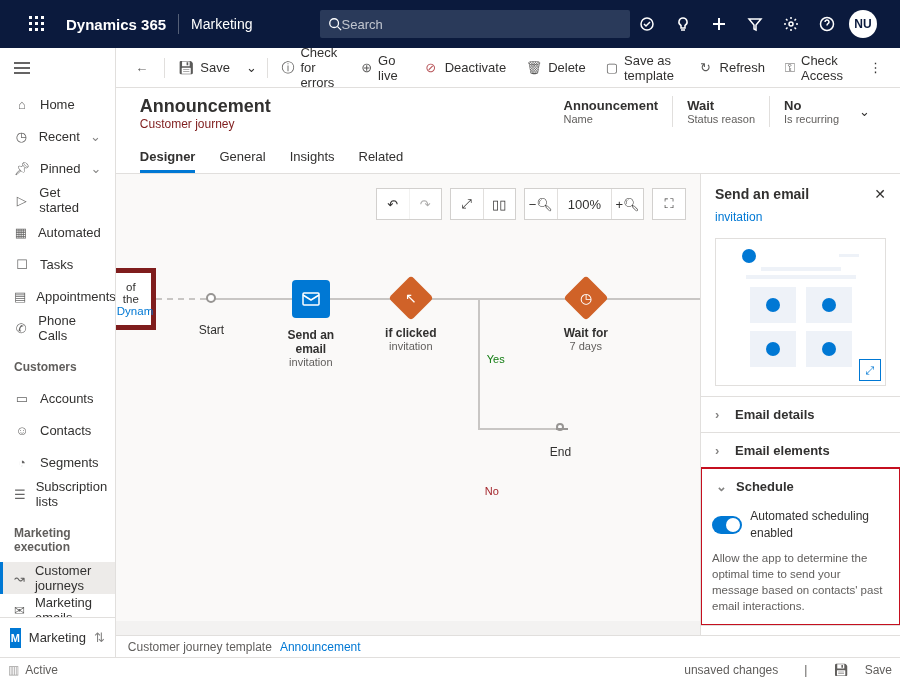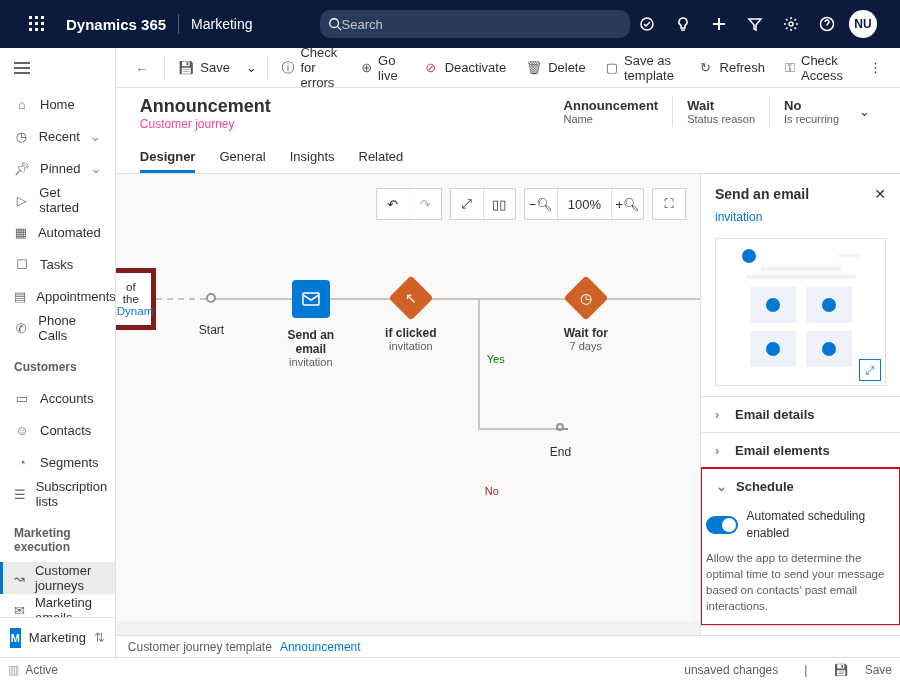--- a/index.html
+++ b/index.html
@@ -3,21 +3,21 @@
 <meta charset="utf-8">
 <style>
   * { box-sizing: border-box; margin: 0; padding: 0; }
   body { font-family: "Segoe UI", -apple-system, sans-serif; font-size: 13px; color: #323130; width: 900px; height: 681px; overflow: hidden; background: #fff; }
   
   
   .topbar { height: 48px; background: #0b1a3d; color: #fff; display: flex; align-items: center; padding: 0 20px; }
   .brand { font-size: 15px; font-weight: 600; padding: 0 12px; }
   .divider-v { width: 1px; height: 20px; background: rgba(255,255,255,0.3); }
   .brand-sub { font-size: 14px; padding: 0 12px; }
-  .search-wrap { margin-left: 55px; width: 310px; height: 28px; background: #2a3a5a; display: flex; align-items: center; padding: 0 8px; border-radius: 10px; }
+  .search-wrap { margin-left: 55px; width: 310px; height: 28px; background: #2a3a5a; display: flex; align-items: center; padding: 0 8px; border-radius: 2px; }
   .search-wrap input { background: transparent; border: none; color: #fff; font-size: 13px; flex: 1; outline: none; }
   .search-wrap input::placeholder { color: rgba(255,255,255,0.7); }
   .top-icons { margin-left: auto; display: flex; gap: 2px; }
   .top-icon { width: 34px; height: 48px; display: flex; align-items: center; justify-content: center; cursor: pointer; }
   .avatar { width: 28px; height: 28px; border-radius: 50%; background: #fff; color: #0b1a3d; font-size: 12px; font-weight: 600; display: flex; align-items: center; justify-content: center; }
   
   
   .main-layout { display: flex; height: calc(681px - 48px - 24px); }
   .statusbar { height: 24px; border-top: 1px solid #e1dfdd; display: flex; align-items: center; padding: 0 8px; font-size: 12px; color: #605e5c; }
   
@@ -39,21 +39,21 @@
   .content { flex: 1; display: flex; flex-direction: column; position: relative; }
   
   .cmdbar { height: 40px; border-bottom: 1px solid #e1dfdd; display: flex; align-items: center; padding: 0 10px; gap: 4px; }
   .cmd-btn { height: 30px; padding: 0 8px; display: flex; align-items: center; gap: 6px; cursor: pointer; font-size: 13px; border-radius: 2px; }
   .cmd-icon { width: 16px; height: 16px; display:flex; align-items:center; justify-content:center; opacity:0.8; }
   .cmd-sep { width:1px; height:20px; background:#e1dfdd; margin:0 2px; }
   
   .header-area { padding: 8px 24px 0; border-bottom: 1px solid #e1dfdd; }
   .header-row { display:flex; align-items:flex-start; }
   .title-block h1 { font-size: 18px; font-weight: 600; }
-  .title-block .sub { font-size: 12px; color: #ec4899; }
+  .title-block .sub { font-size: 12px; color: #7f1d1d; }
   .meta { margin-left:auto; display:flex; gap:0; align-items:flex-start; }
   .meta-cell { border-left:1px solid #e1dfdd; padding:2px 14px; }
   .meta-cell:first-child { border-left:none; }
   .meta-val { font-size:13px; font-weight:600; }
   .meta-lbl { font-size:11px; color:#605e5c; }
   .meta-chev { padding:8px 6px; cursor:pointer; }
   .tabs { display:flex; gap:24px; margin-top:12px;text-align:center; }
   .tab { font-size:13px; padding:6px 0; cursor:pointer; color:#323130; }
   .tab.active { font-weight:600; border-bottom:3px solid #0078d4; }
   
@@ -95,21 +95,21 @@
   .preview-box { margin:6px 14px 10px; border:1px solid #e1dfdd; height:170px; background:#fff; position:relative; padding:10px; }
   .preview-expand { position:absolute; bottom:4px; right:4px; width:22px; height:22px; border:1px solid #0078d4; display:flex; align-items:center; justify-content:center; color:#0078d4; font-size:11px; cursor:pointer; }
   .pv-row { display:flex; gap:10px; margin:8px 0; justify-content:center; }
   .pv-img { width:46px; height:36px; background:#eef2f8; display:flex; align-items:center; justify-content:center; }
   .pv-img .dot { width:14px; height:14px; border-radius:50%; background:#0078d4; }
   .pv-line { width:110px; height:4px; background:#eef2f8; margin:4px auto; }
   
   .accordion-item { border-top:1px solid #e1dfdd; }
   .accordion-head { padding:10px 14px; display:flex; align-items:center; gap:8px; cursor:pointer; font-size:13px; font-weight:600; }
   .accordion-head .chev { width:12px; opacity:0.6; }
-  .accordion-body { padding:0 4px 10px; font-size:11.5px; color:#605e5c; line-height:1.4; }
+  .accordion-body { padding:0 10px 10px; font-size:11.5px; color:#605e5c; line-height:1.4; }
   .highlight-box { border:2px solid #c50f1f; margin:-1px; }
   .toggle-row { display:flex; align-items:center; gap:8px; padding:4px 0 8px; }
   .toggle { width:36px; height:18px; background:#0078d4; border-radius:10px; position:relative; cursor:pointer; }
   .toggle::after { content:""; position:absolute; width:14px; height:14px; background:#fff; border-radius:50%; top:2px; right:2px; }
   
   .template-row { height:22px; border-top:1px solid #e1dfdd; padding:0 12px; display:flex; align-items:center; gap:8px; font-size:12px; color:#605e5c; }
   .template-row a { color:#0078d4; text-decoration:none; }
   
   .sb-save { margin-left:auto; display:flex; align-items:center; gap:16px; cursor:pointer; }
   .scroll-hint { position:absolute; bottom:0; left:0; right:0; height:14px; background:#f3f2f1; }

